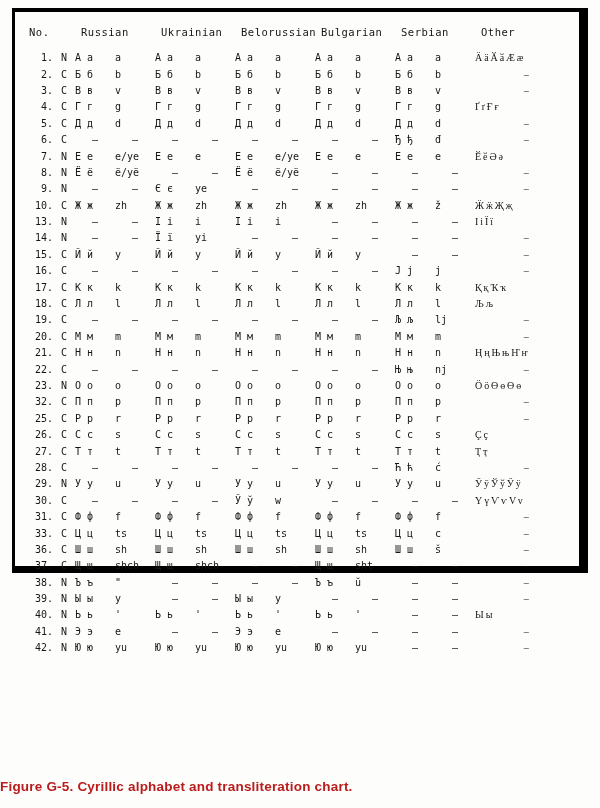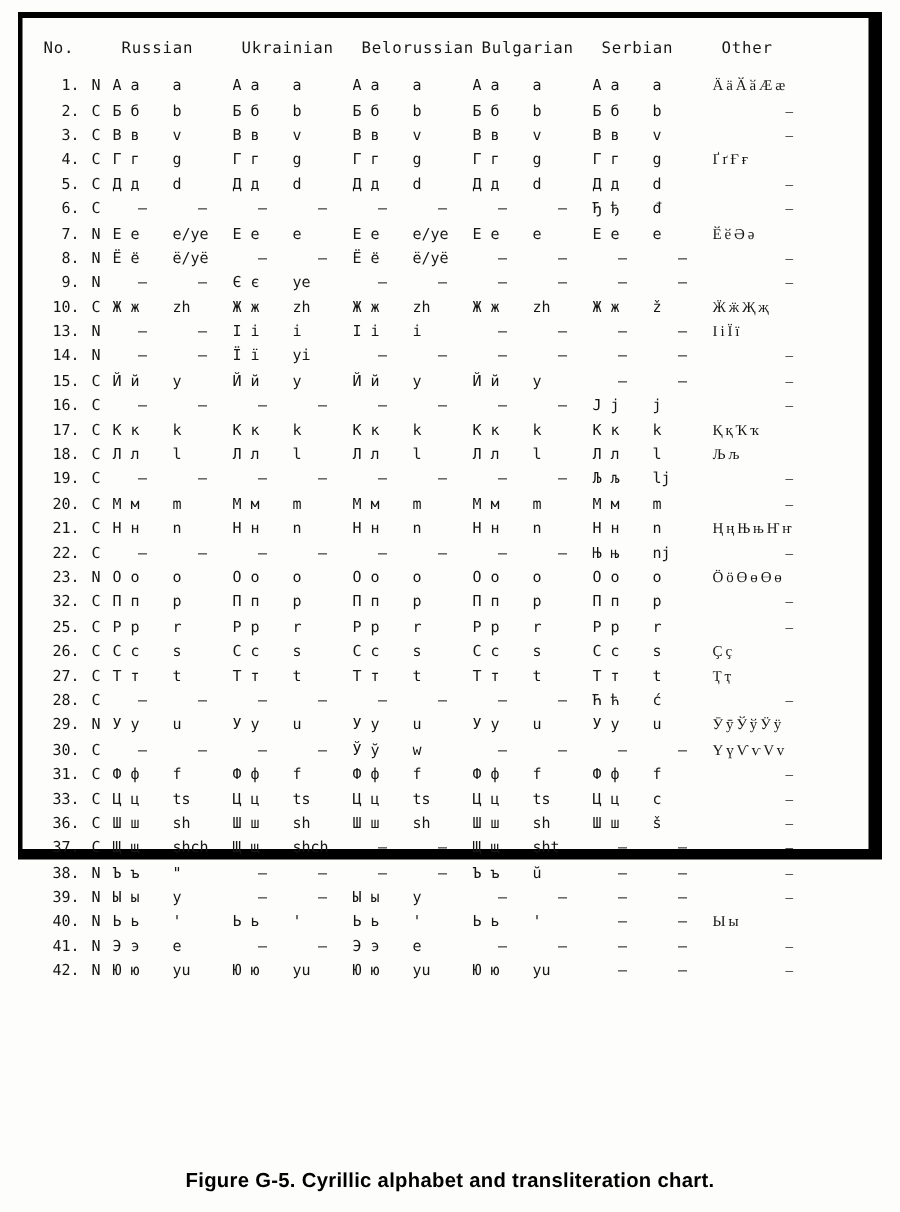--- a/index.html
+++ b/index.html
@@ -31,23 +31,23 @@
     padding:0;vertical-align:middle;white-space:nowrap;overflow:hidden;
   }
   tbody tr{height:16.4px;}
   td.c-no{text-align:right;padding-right:3px;}
   td.c-type{text-align:center;}
   td.c-let{text-align:left;padding-left:7px;}
   td.c-tr{text-align:left;padding-left:5px;}
   td.c-other{text-align:left;padding-left:2px;letter-spacing:-.3px;font-family:Liberation Serif, serif;}
   td.dash{text-align:center;padding-left:0;}
   .caption{
-    position:absolute;left:0;top:779px;width:600px;text-align:center;
+    position:absolute;left:0;top:779px;width:600px;text-align:left;
     font-family:"Liberation Sans", sans-serif;font-weight:bold;font-size:13.5px;
-    color:#000000;letter-spacing:.2px;
+    color:#b91c1c;letter-spacing:.2px;
   }
 </style>
 </head>
 <body>
 
 <div class="frame">
   <table class="chart">
     <colgroup>
       <col style="width:30px">
         <col style="width:22px">

